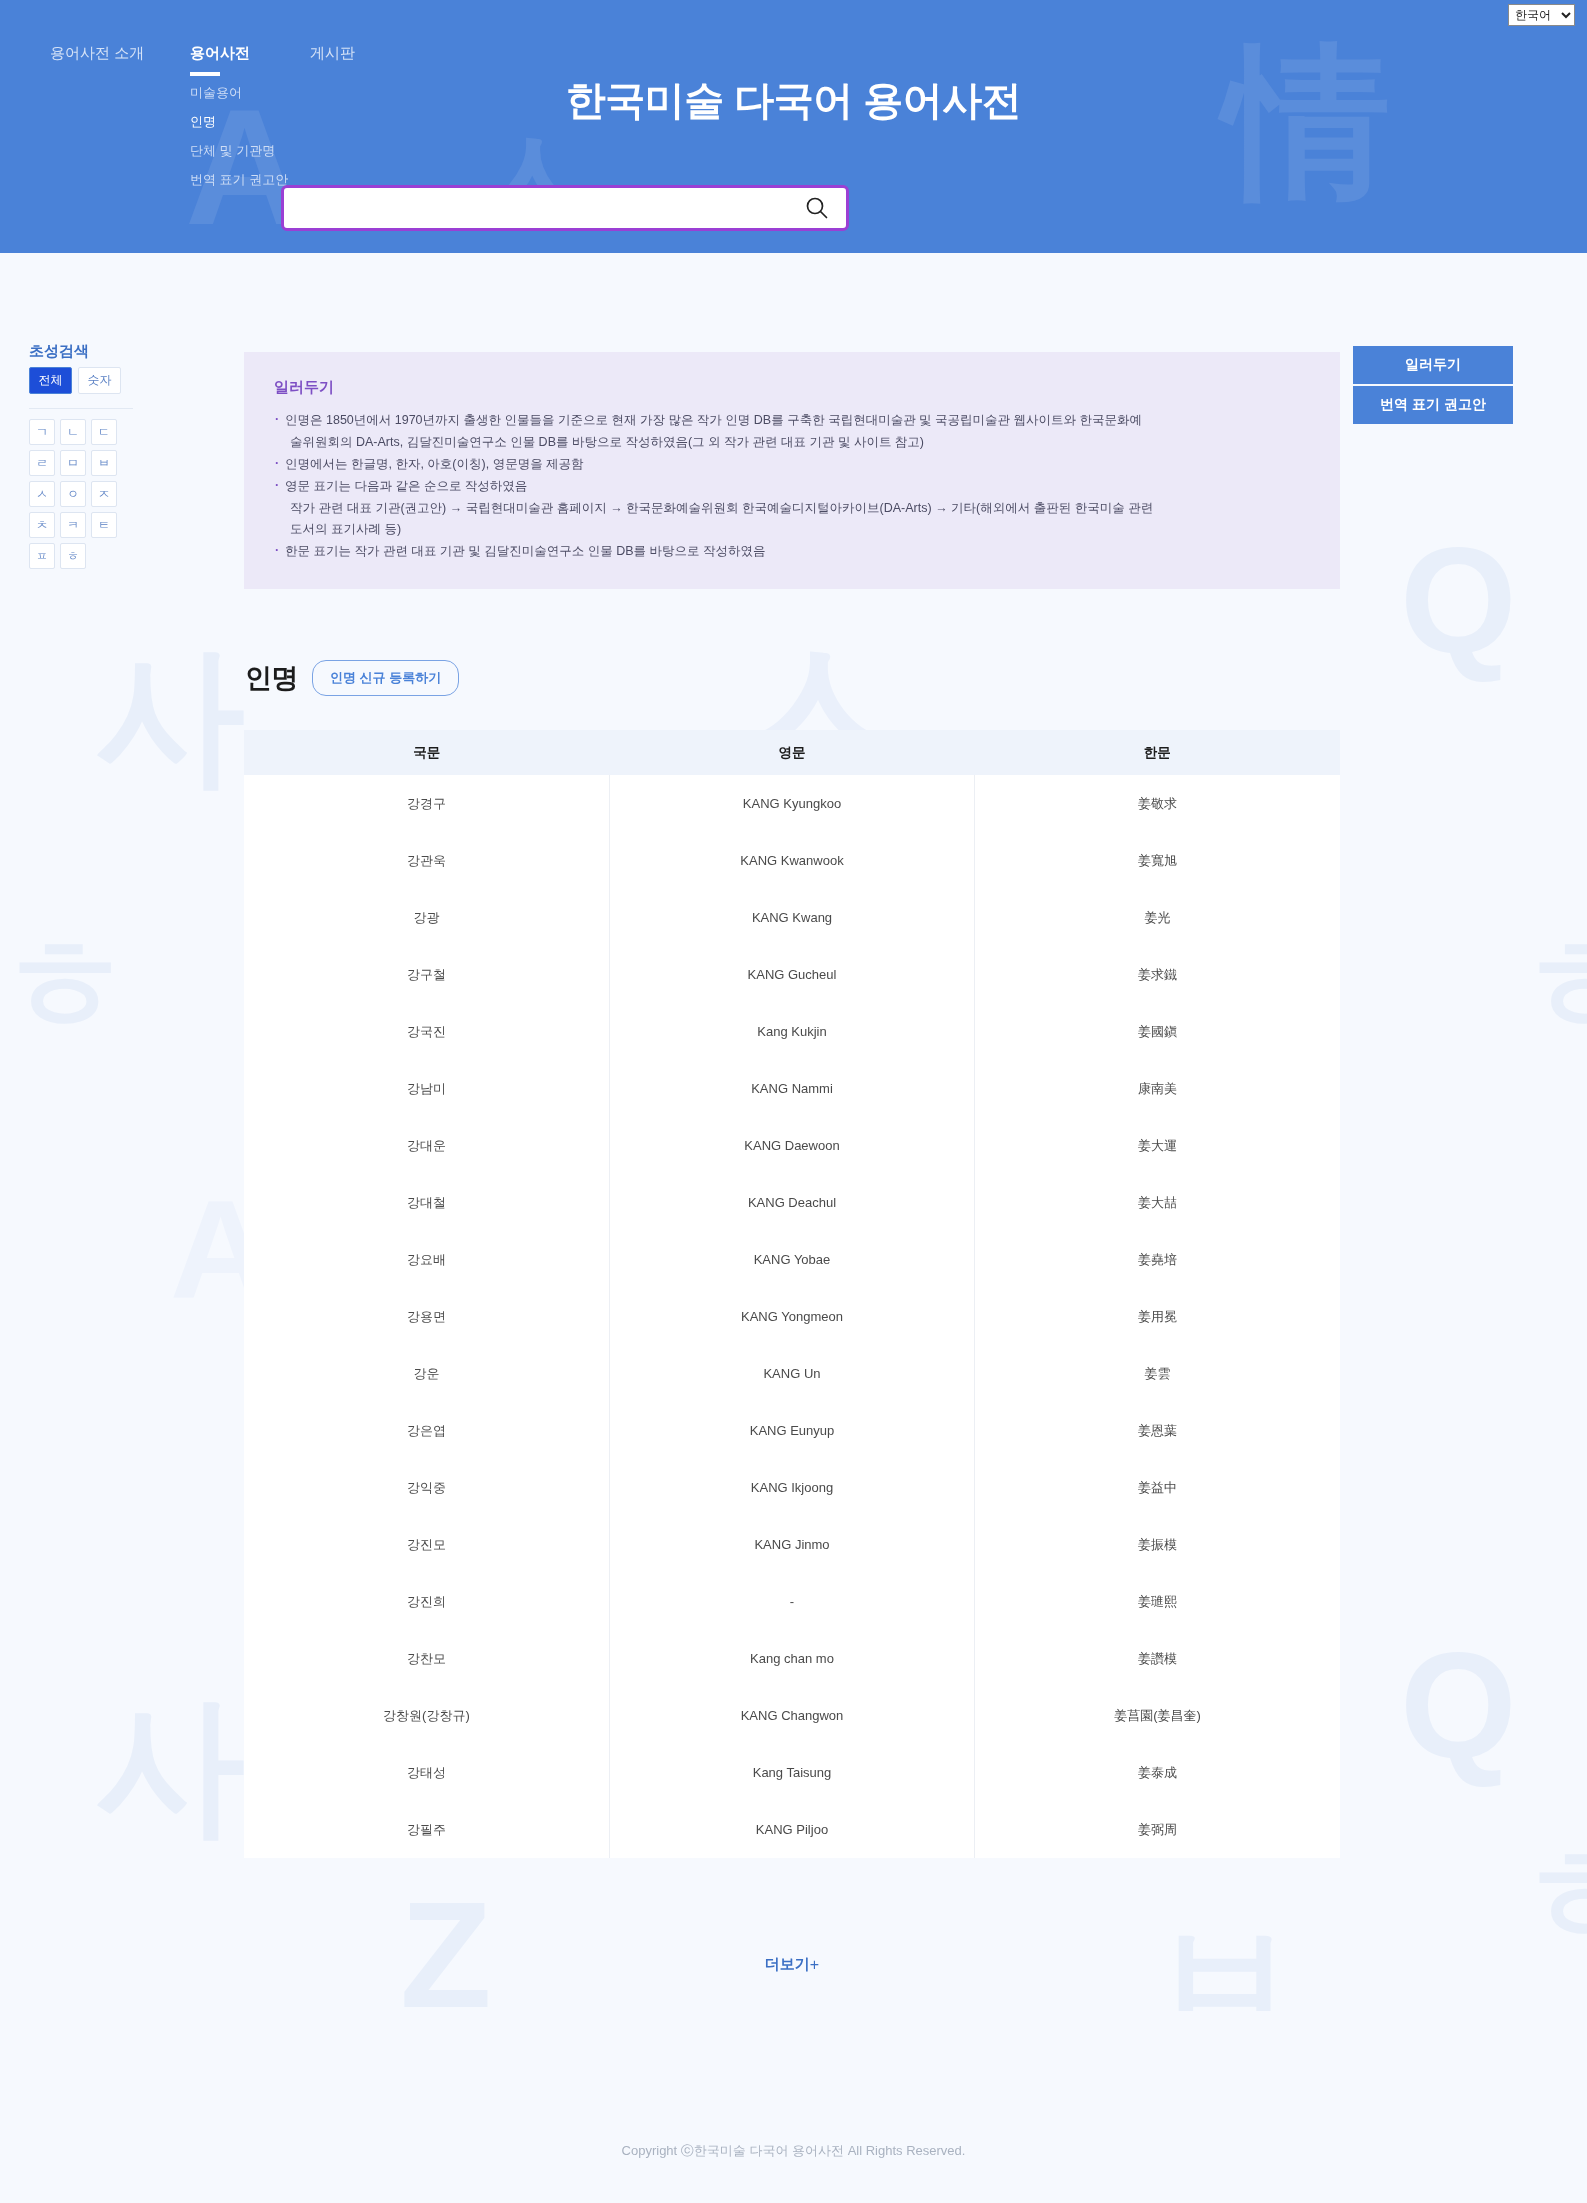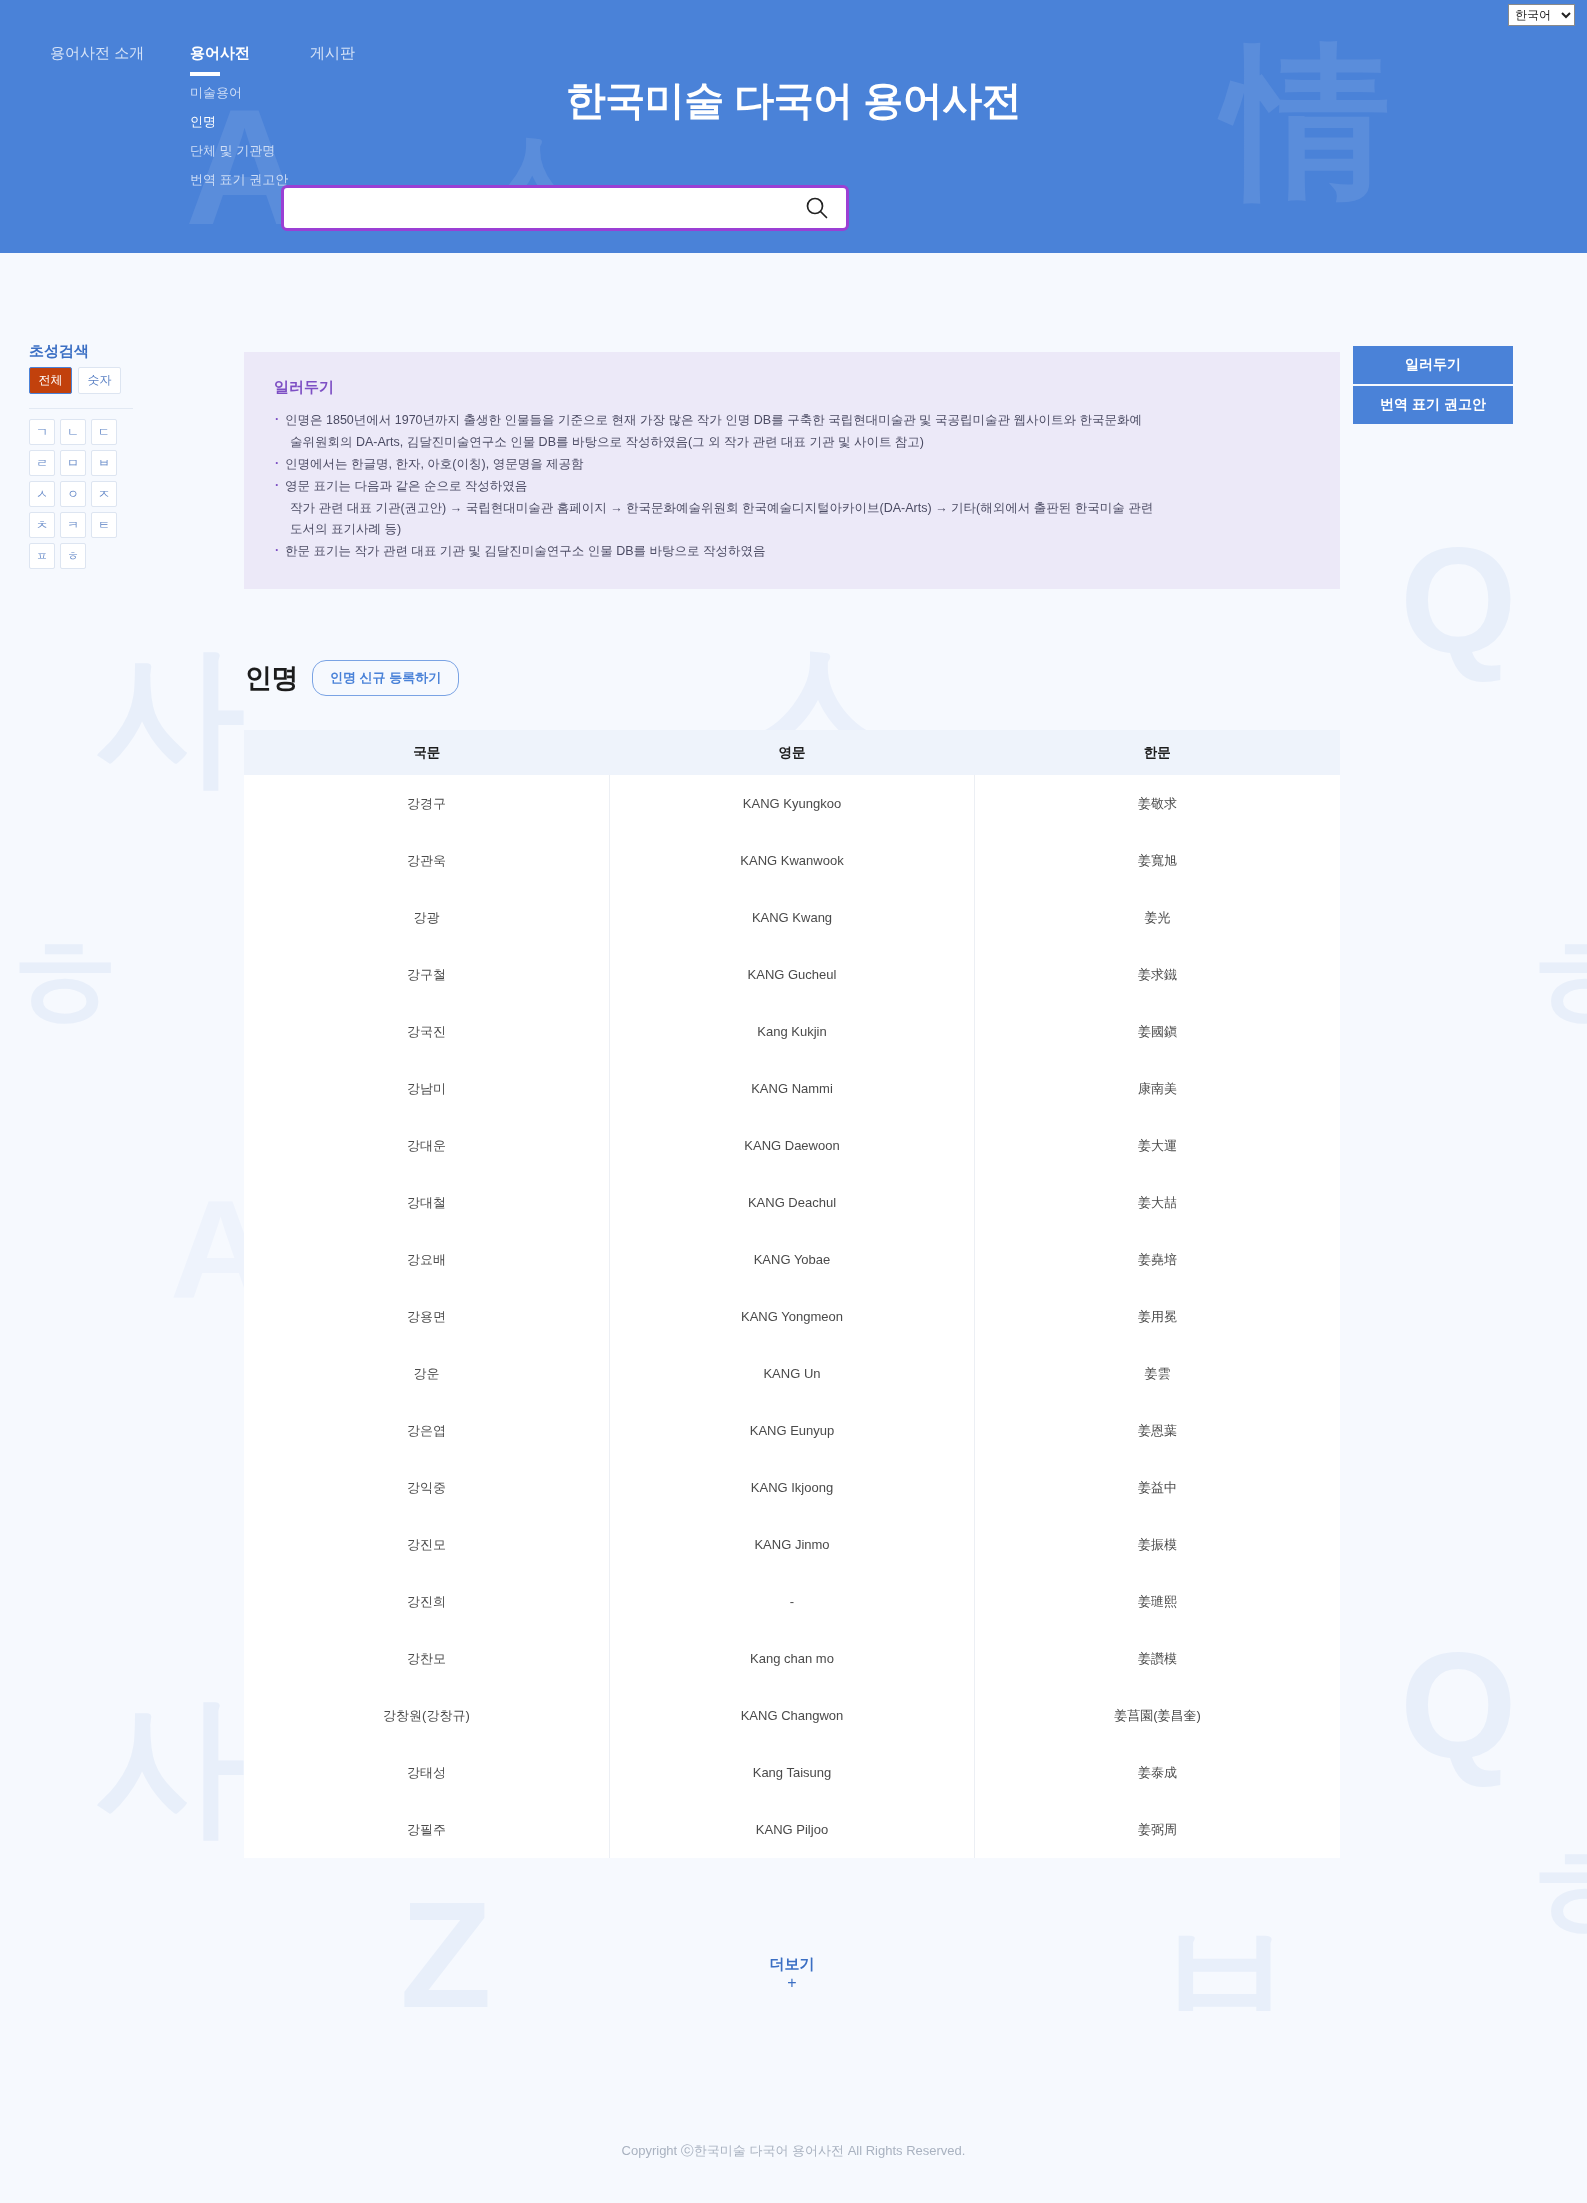--- a/index.html
+++ b/index.html
@@ -192,21 +192,21 @@
     background: #ffffff;
     color: #5b81c4;
     font-size: 12px;
     display: flex;
     align-items: center;
     justify-content: center;
     cursor: pointer;
     border-radius: 2px;
   }
   .chip.active {
-    background: #c2410c;
+    background: #1d4ed8;
     border-color: #4a82d8;
     color: #ffffff;
   }
   .chip-divider {
     width: 104px;
     height: 1px;
     background: #e2e9f3;
     margin-bottom: 10px;
   }
   .chip-grid {
@@ -362,21 +362,20 @@
     text-align: center;
     z-index: 3;
   }
   .more-link {
     font-size: 15px;
     font-weight: 700;
     color: #3b6fc4;
     cursor: pointer;
     display: inline-flex;
     align-items: center;
-    flex-direction: column;
   }
   .more-plus { font-size: 16px; font-weight: 400; }
 
   
   .footer {
     position: absolute;
     left: 0;
     top: 2090px;
     width: 1587px;
     height: 113px;

